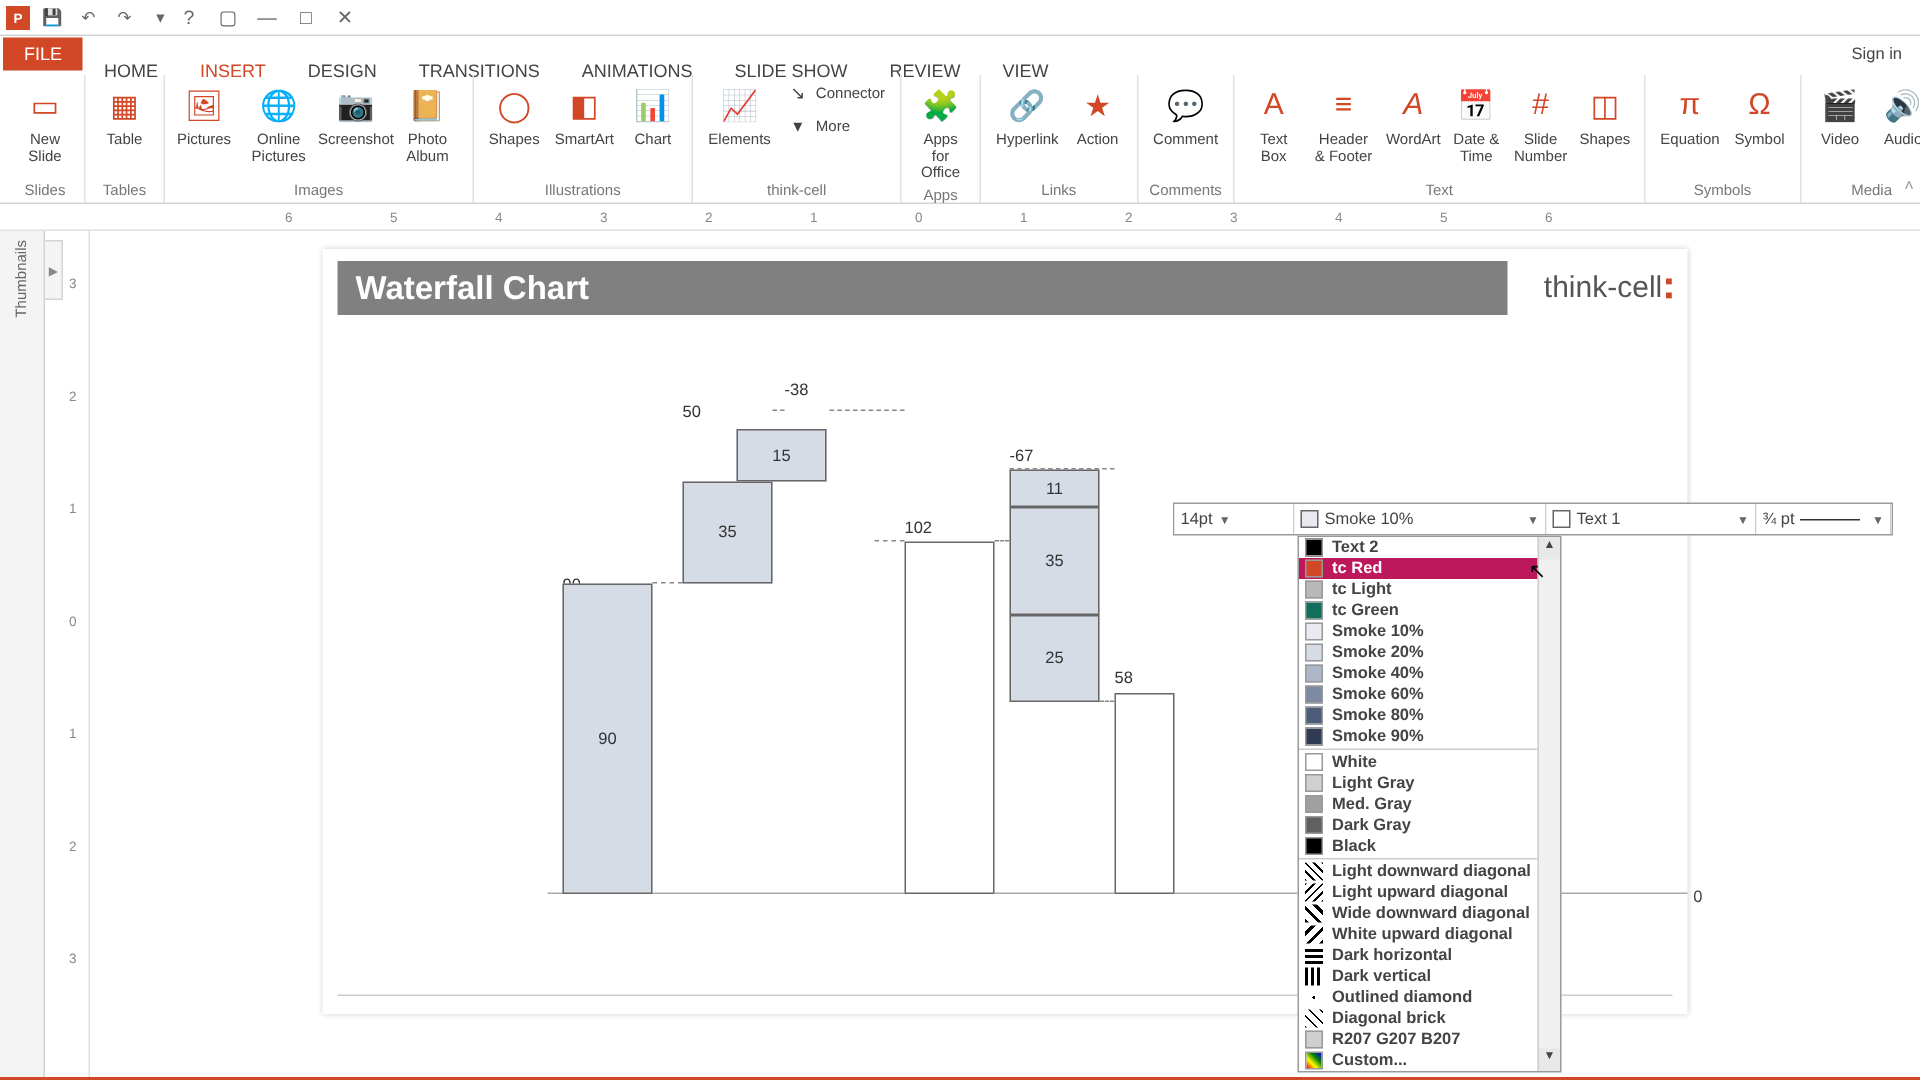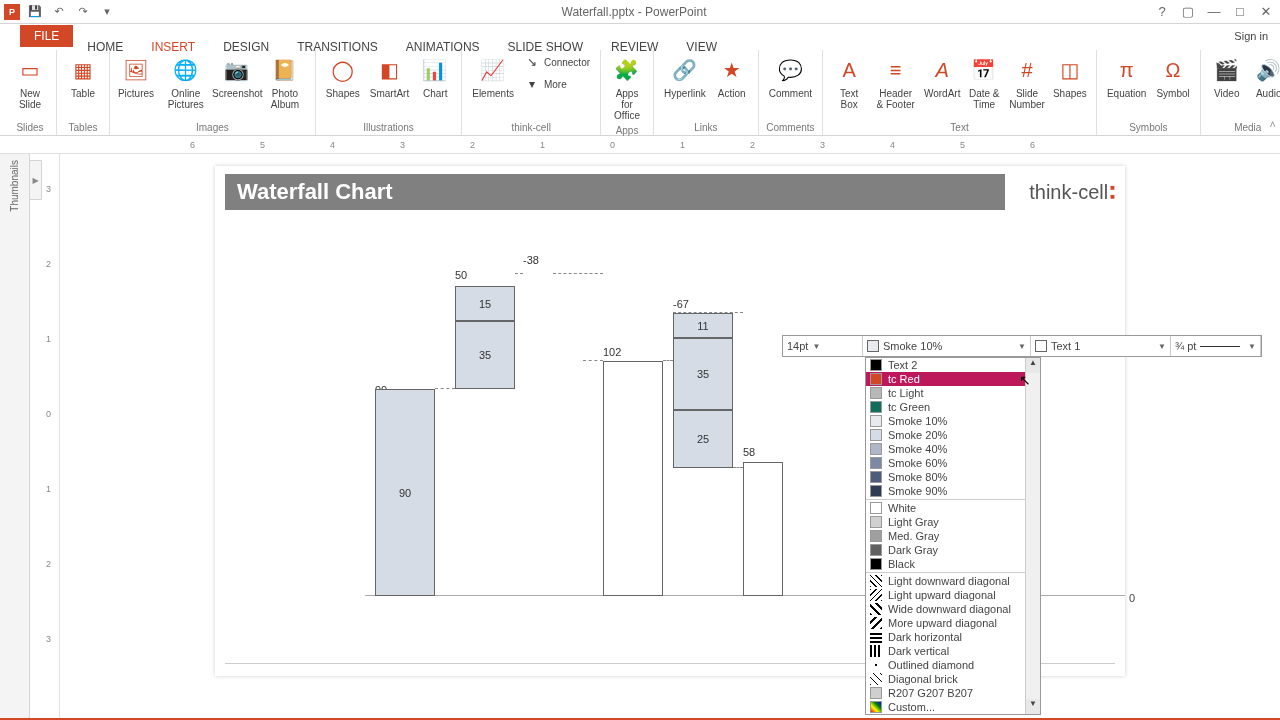--- a/index.html
+++ b/index.html
@@ -8,21 +8,21 @@
 
 .titlebar { height: 24px; background: #fff; border-bottom: 1px solid #d4d4d4; display: flex; align-items: center; padding: 0 4px; }
 .titlebar .ppt-icon { width: 16px; height: 16px; background: #d24726; color: #fff; font-size: 9px; font-weight: bold; display: flex; align-items: center; justify-content: center; margin-right: 6px; }
 .qat { display: flex; gap: 6px; align-items: center; }
 .qat-btn { width: 18px; height: 18px; display: flex; align-items: center; justify-content: center; color: #666; cursor: pointer; }
 .title-text { flex: 1; text-align: center; font-size: 12px; color: #666; }
 .window-controls { display: flex; gap: 6px; }
 .window-btn { width: 20px; height: 18px; display: flex; align-items: center; justify-content: center; color: #666; cursor: pointer; font-size: 13px; }
 
 
-.ribbon-tabs { height: 24px; background: #fff; display: flex; align-items: center; padding-left: 20px; }
+.ribbon-tabs { height: 24px; background: #fff; display: flex; align-items: center; padding-left: 2px; }
 .file-tab { background: #d24726; color: #fff; padding: 4px 14px; font-size: 12px; cursor: pointer; }
 .ribbon-tab { padding: 4px 14px; font-size: 12px; color: #444; cursor: pointer; margin-top: 21px; }
 .ribbon-tab.active { color: #d24726; }
 .signin { margin-left: auto; padding: 4px 12px; font-size: 11px; color: #444; cursor: pointer; }
 
 
 .ribbon { height: 88px; background: #fff; border-bottom: 1px solid #d4d4d4; display: flex; padding: 2px 4px 0; }
 .ribbon-group { display: flex; flex-direction: column; border-right: 1px solid #e0e0e0; padding: 0 6px; }
 .ribbon-group-items { display: flex; gap: 2px; flex: 1; align-items: flex-start; padding-top: 2px; }
 .ribbon-group-label { text-align: center; font-size: 10px; color: #777; padding: 2px 0; }
@@ -64,21 +64,21 @@
 .footer-line { position: absolute; bottom: 12px; left: 10px; right: 10px; border-top: 1px solid #ccc; }
 
 
 .float-toolbar { position: absolute; top: 181px; left: 722px; height: 22px; background: #fff; border: 1px solid #999; display: flex; z-index: 10; }
 .ft-combo { border-right: 1px solid #ccc; display: flex; align-items: center; padding: 0 4px; position: relative; background: #fff; }
 .ft-swatch { width: 12px; height: 12px; border: 1px solid #666; margin-right: 4px; }
 .ft-arrow { font-size: 8px; color: #666; margin-left: 4px; cursor: pointer; }
 
 
 .dropdown { position: absolute; top: 203px; left: 805px; width: 176px; background: #fff; border: 1px solid #999; z-index: 20; max-height: 360px; overflow: hidden; }
-.dd-item { display: flex; align-items: center; padding: 1px 4px; font-size: 11px; cursor: pointer; height: 14px; }
+.dd-item { display: flex; align-items: center; padding: 1px 4px; font-size: 11px; cursor: pointer; height: 14px; font-weight: bold; }
 .dd-item.highlight { background: #be185d; color: #fff; }
 .dd-swatch { width: 12px; height: 12px; margin-right: 6px; border: 1px solid #999; flex-shrink: 0; }
 .dd-pattern { width: 12px; height: 12px; margin-right: 6px; flex-shrink: 0; background-size: 4px 4px; }
 .dd-sep { border-top: 1px solid #ccc; margin: 1px 0; }
 .dd-scroll { position: absolute; right: 0; top: 0; width: 15px; background: #f0f0f0; border-left: 1px solid #ccc; }
 .dd-scroll-up { height: 15px; text-align:center; font-size:8px; cursor:pointer; background:#e8e8e8; }
 .dd-scroll-dn { height: 15px; text-align:center; font-size:8px; cursor:pointer; background:#e8e8e8; position:absolute; bottom:0; width:100%; }
 
 .cursor-arrow { position: absolute; top: 218px; left: 959px; z-index: 30; font-size: 14px; color: #000; pointer-events: none; }
 
@@ -92,21 +92,20 @@
 <body>
 
 <div class="titlebar">
   <div class="ppt-icon">P</div>
   <div class="qat">
     <div class="qat-btn">💾</div>
     <div class="qat-btn">↶</div>
     <div class="qat-btn">↷</div>
     <div class="qat-btn">▾</div>
   </div>
-  <div class="title-text">Waterfall.pptx - PowerPoint</div>
   <div class="window-controls">
     <div class="window-btn">?</div>
     <div class="window-btn">▢</div>
     <div class="window-btn">—</div>
     <div class="window-btn">□</div>
     <div class="window-btn">✕</div>
   </div>
 </div>
 
 <div class="ribbon-tabs">
@@ -338,21 +337,21 @@
         <div class="axis-line"></div>
 
         <div class="bar-label-top" style="left:10px; bottom:230px;">90</div>
         <div class="bar-group" style="left:10px;">
           <div class="bar-seg" style="height:207px;">90</div>
         </div>
         <div class="connector" style="left:70px; width:20px; bottom:237px;"></div>
 
         <div class="bar-label-top" style="left:90px; bottom:345px;">50</div>
         <div class="bar-group" style="left:90px; bottom:237px;">
-          <div class="bar-seg" style="height:35px;">15</div>
+          <div class="bar-seg" style="height:35px;margin-left:36px;">15</div>
           <div class="bar-seg" style="height:68px;">35</div>
         </div>
         <div class="connector" style="left:150px; width:8px; bottom:352px;"></div>
 
         <div class="bar-label-top" style="left:158px; bottom:360px;">-38</div>
         <div class="connector" style="left:188px; width:50px; bottom:352px;"></div>
         <div class="connector" style="left:218px; width:20px; bottom:265px;"></div>
 
         <div class="bar-label-top" style="left:238px; bottom:268px;">102</div>
         <div class="bar-group" style="left:238px;">
@@ -477,21 +476,21 @@
         <div class="dd-item">
           <div class="dd-pattern" style="background: repeating-linear-gradient(-45deg, rgb(0, 0, 0) 0px, rgb(0, 0, 0) 1px, rgb(255, 255, 255) 1px, rgb(255, 255, 255) 4px);"></div>
           <span>Light upward diagonal</span>
         </div>
         <div class="dd-item">
           <div class="dd-pattern" style="background: repeating-linear-gradient(45deg, rgb(0, 0, 0) 0px, rgb(0, 0, 0) 2px, rgb(255, 255, 255) 2px, rgb(255, 255, 255) 6px);"></div>
           <span>Wide downward diagonal</span>
         </div>
         <div class="dd-item">
           <div class="dd-pattern" style="background: repeating-linear-gradient(-45deg, rgb(0, 0, 0) 0px, rgb(0, 0, 0) 2px, rgb(255, 255, 255) 2px, rgb(255, 255, 255) 6px);"></div>
-          <span>More upward diagonal</span>
+          <span>White upward diagonal</span>
         </div>
         <div class="dd-item">
           <div class="dd-pattern" style="background: repeating-linear-gradient(0deg, rgb(0, 0, 0) 0px, rgb(0, 0, 0) 2px, rgb(255, 255, 255) 2px, rgb(255, 255, 255) 4px);"></div>
           <span>Dark horizontal</span>
         </div>
         <div class="dd-item">
           <div class="dd-pattern" style="background: repeating-linear-gradient(90deg, rgb(0, 0, 0) 0px, rgb(0, 0, 0) 2px, rgb(255, 255, 255) 2px, rgb(255, 255, 255) 4px);"></div>
           <span>Dark vertical</span>
         </div>
         <div class="dd-item">

